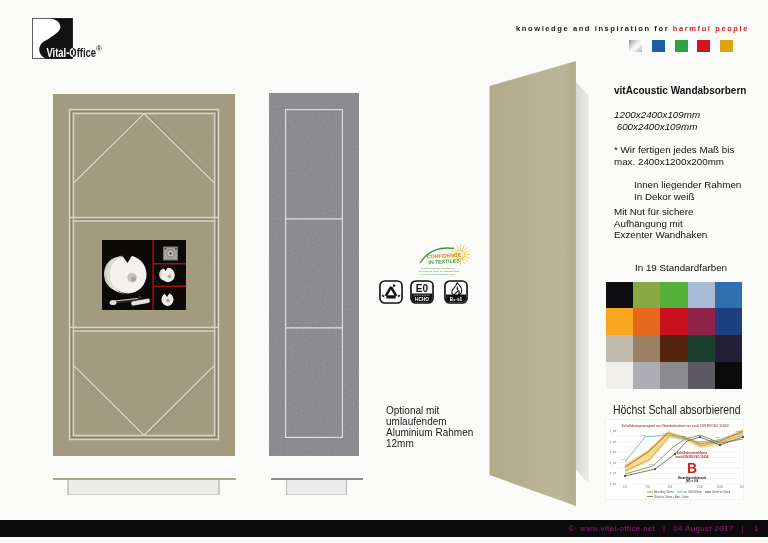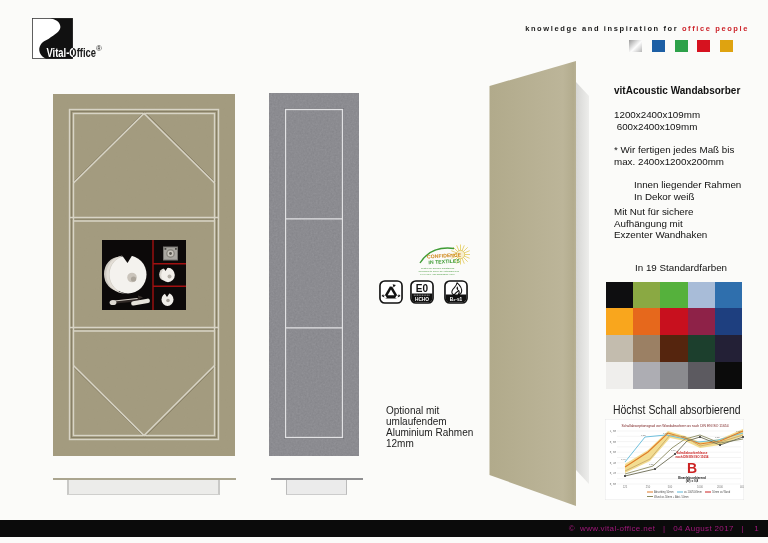--- a/index.html
+++ b/index.html
@@ -18,21 +18,21 @@
         </clipPath>
   </defs>
   <rect x="16.5" y="18.5" width="40" height="40" fill="#ffffff" stroke="#3a3a3a" stroke-width="0.8"></rect>
   <path d="M34.3,18.3 L56.7,18.3 L56.7,58.8 L30,58.8 C24,56 21.5,50 24.5,45 C27,40.5 32,40 35,37 C41,33.5 45,30 44.3,26 C43.6,21.5 39,19.5 34.3,18.3 Z" fill="#111111"></path>
   <text x="30.5" y="56.5" font-size="12.5" font-weight="bold" fill="#1a1a1a" font-family="Liberation Sans" textLength="49.5" lengthAdjust="spacingAndGlyphs">Vital-Office</text>
   <text x="30.5" y="56.5" font-size="12.5" font-weight="bold" fill="#ffffff" clip-path="url(#sq)" font-family="Liberation Sans" textLength="49.5" lengthAdjust="spacingAndGlyphs">Vital-Office</text>
   <text x="80" y="51" font-size="8" fill="#1a1a1a" font-family="Liberation Sans">®</text>
 </svg>
 </div>
 
-<div class="abs" style="left:0;top:24px;width:749px;text-align:right;font-size:7.5px;font-weight:bold;letter-spacing:1.6px;color:#1a1a1a;">knowledge and inspiration for <span style="color:#cc2229;">office people</span></div>
+<div class="abs" style="left:0;top:24px;width:749px;text-align:right;font-size:7.5px;font-weight:bold;letter-spacing:1.6px;color:#1a1a1a;">knowledge and inspiration for <span style="color:#cc2229;">harmful people</span></div>
 
 <div class="abs" style="left:629px;top:40px;width:13px;height:12px;background:linear-gradient(135deg,#9a9a9a 0%,#fdfdfd 55%,#b5b5b5 100%);"></div>
 <div class="abs" style="left:652px;top:40px;width:13px;height:12px;background:#1d5fa5;"></div>
 <div class="abs" style="left:674.5px;top:40px;width:13px;height:12px;background:#2da14a;"></div>
 <div class="abs" style="left:697px;top:40px;width:13px;height:12px;background:#d6121f;"></div>
 <div class="abs" style="left:720px;top:40px;width:13px;height:12px;background:#dfa310;"></div>
 
 <div class="abs" style="left:53px;top:94px;width:182px;height:362px;">
 <svg width="182" height="362" viewBox="0 0 182 362">
   <defs>
@@ -158,23 +158,23 @@
       <stop offset="1" stop-color="#ededeb"></stop>
     </linearGradient>
   </defs>
 
   <polygon points="91,27 104,41 104,429 91,415" fill="url(#shg)"></polygon>
 
   <polygon points="4.5,31 91,6 91,451 4.5,420" fill="url(#faceg)"></polygon>
 </svg>
 </div>
 
-<div class="abs" style="left:614px;top:84.5px;font-size:10px;font-weight:bold;color:#111;">vitAcoustic Wandabsorber</div>
-
-<div class="abs" style="left:614px;top:109px;font-size:9.8px;color:#111;line-height:11.7px;">1200x2400x109mm<br>&nbsp;600x2400x109mm</div>
+<div class="abs" style="left:614px;top:84.5px;font-size:10px;font-weight:bold;color:#111;">vitAcoustic Wandabsorbern</div>
+
+<div class="abs" style="left:614px;top:109px;font-size:9.8px;color:#111;line-height:11.7px;font-style:italic;">1200x2400x109mm<br>&nbsp;600x2400x109mm</div>
 
 <div class="abs" style="left:614px;top:144px;font-size:9.8px;color:#111;line-height:11.7px;">* Wir fertigen jedes Maß bis<br>max. 2400x1200x200mm</div>
 
 <div class="abs" style="left:614px;top:179px;font-size:9.8px;color:#111;line-height:11.7px;margin-left:20px;">Innen liegender Rahmen<br>In Dekor weiß</div>
 
 <div class="abs" style="left:614px;top:206px;font-size:9.8px;color:#111;line-height:11.7px;">Mit Nut für sichere<br>Aufhängung mit<br>Exzenter Wandhaken</div>
 
 <div class="abs" style="left:614px;top:262px;font-size:9.8px;color:#111;margin-left:21px;">In 19 Standardfarben</div>
 
 <div class="abs" style="left:606px;top:281.5px;width:136px;height:107px;display:grid;grid-template-columns:repeat(5,1fr);grid-template-rows:repeat(4,1fr);">

